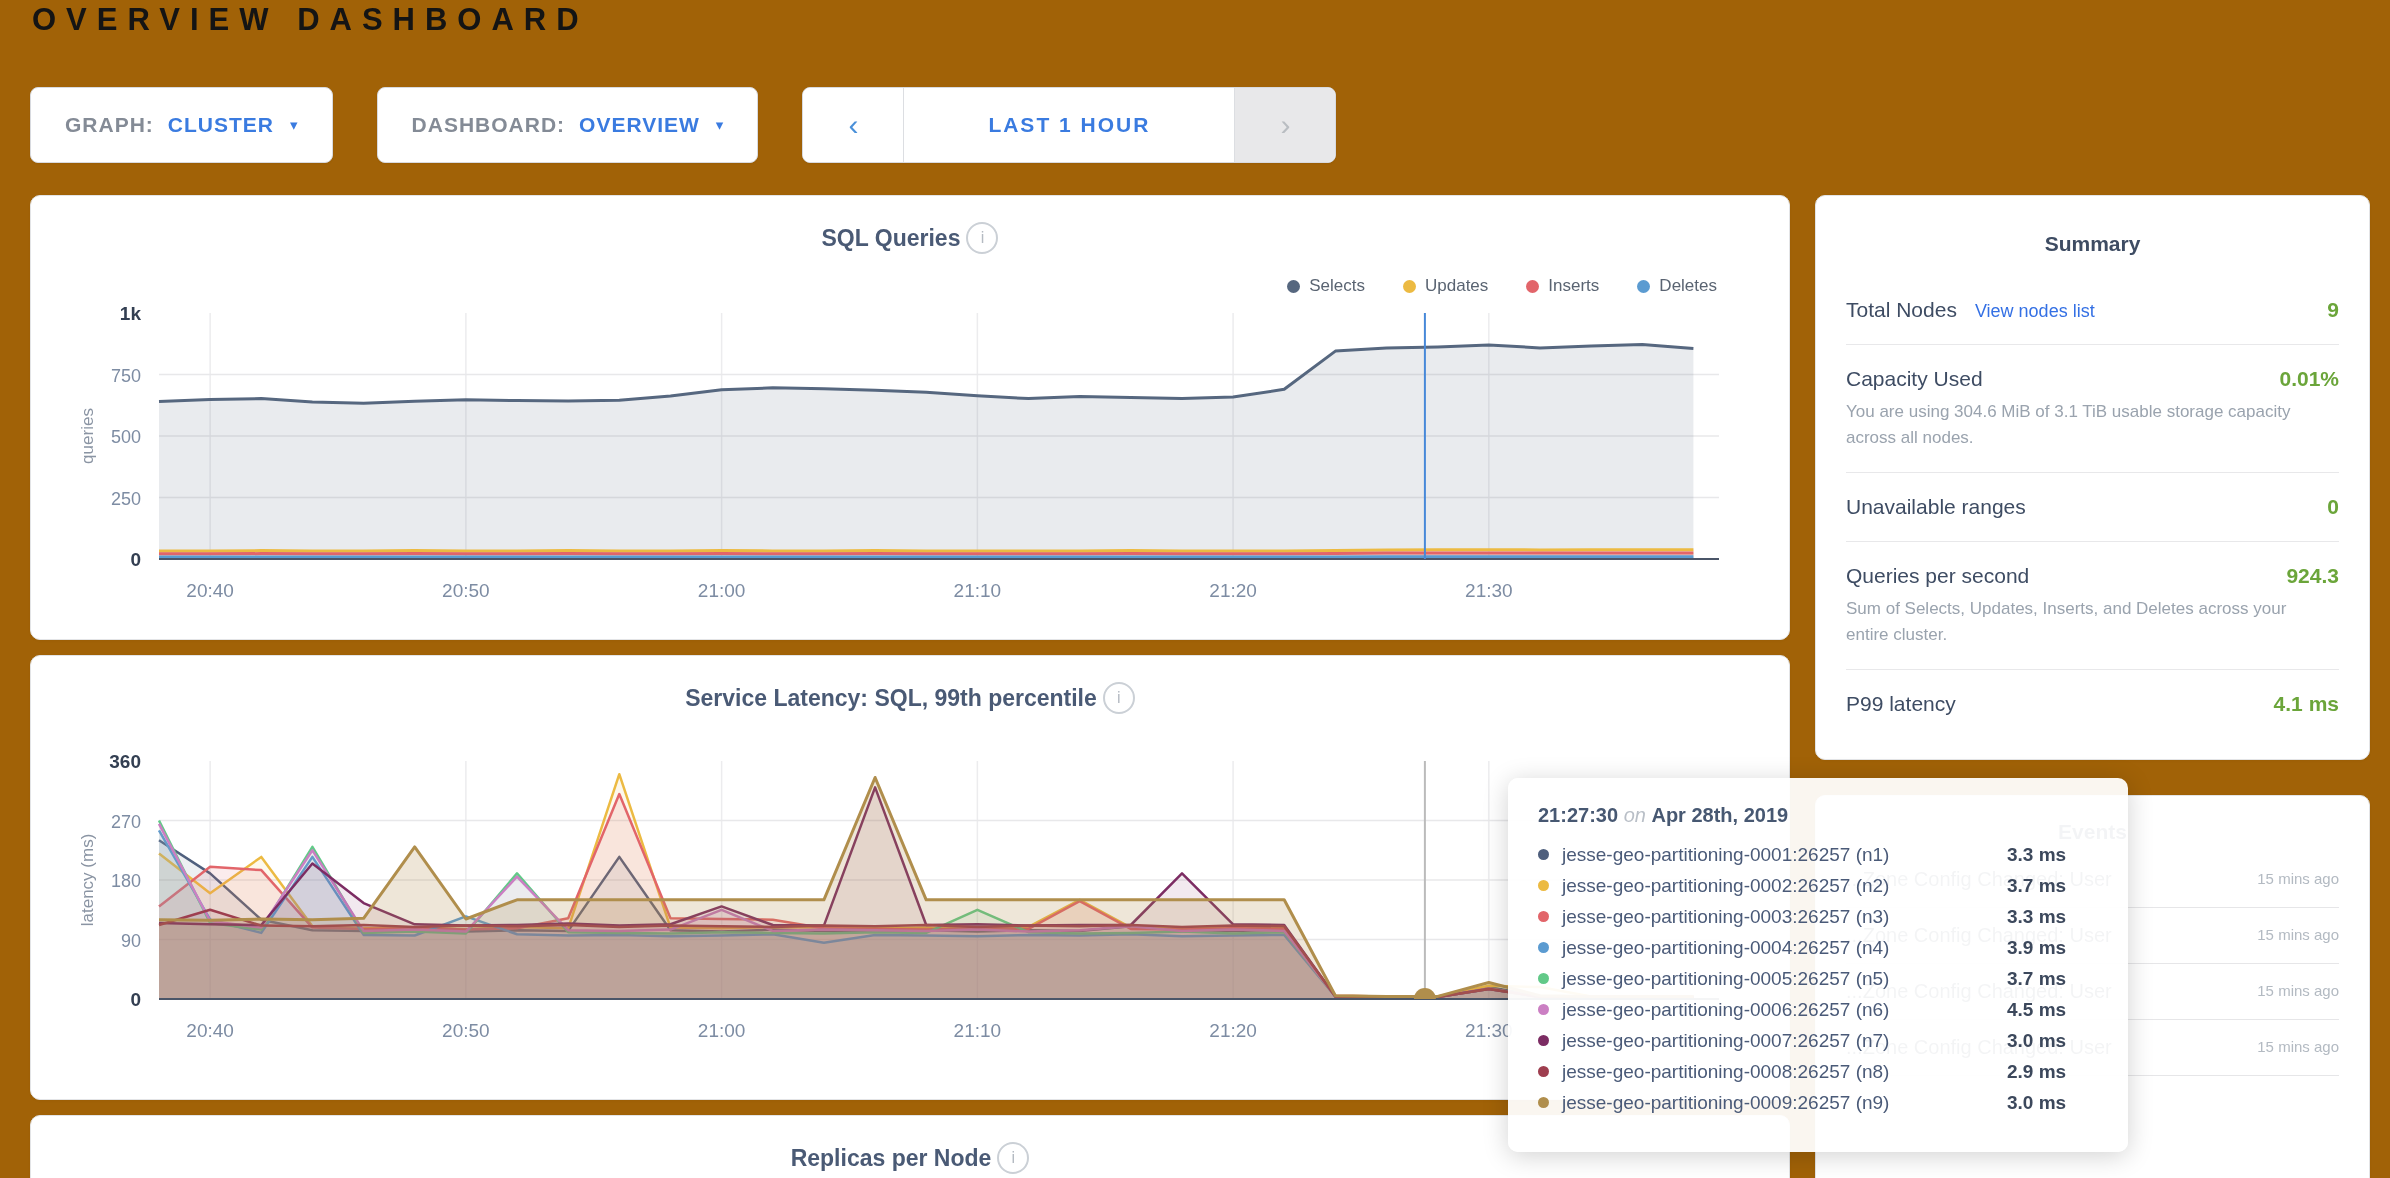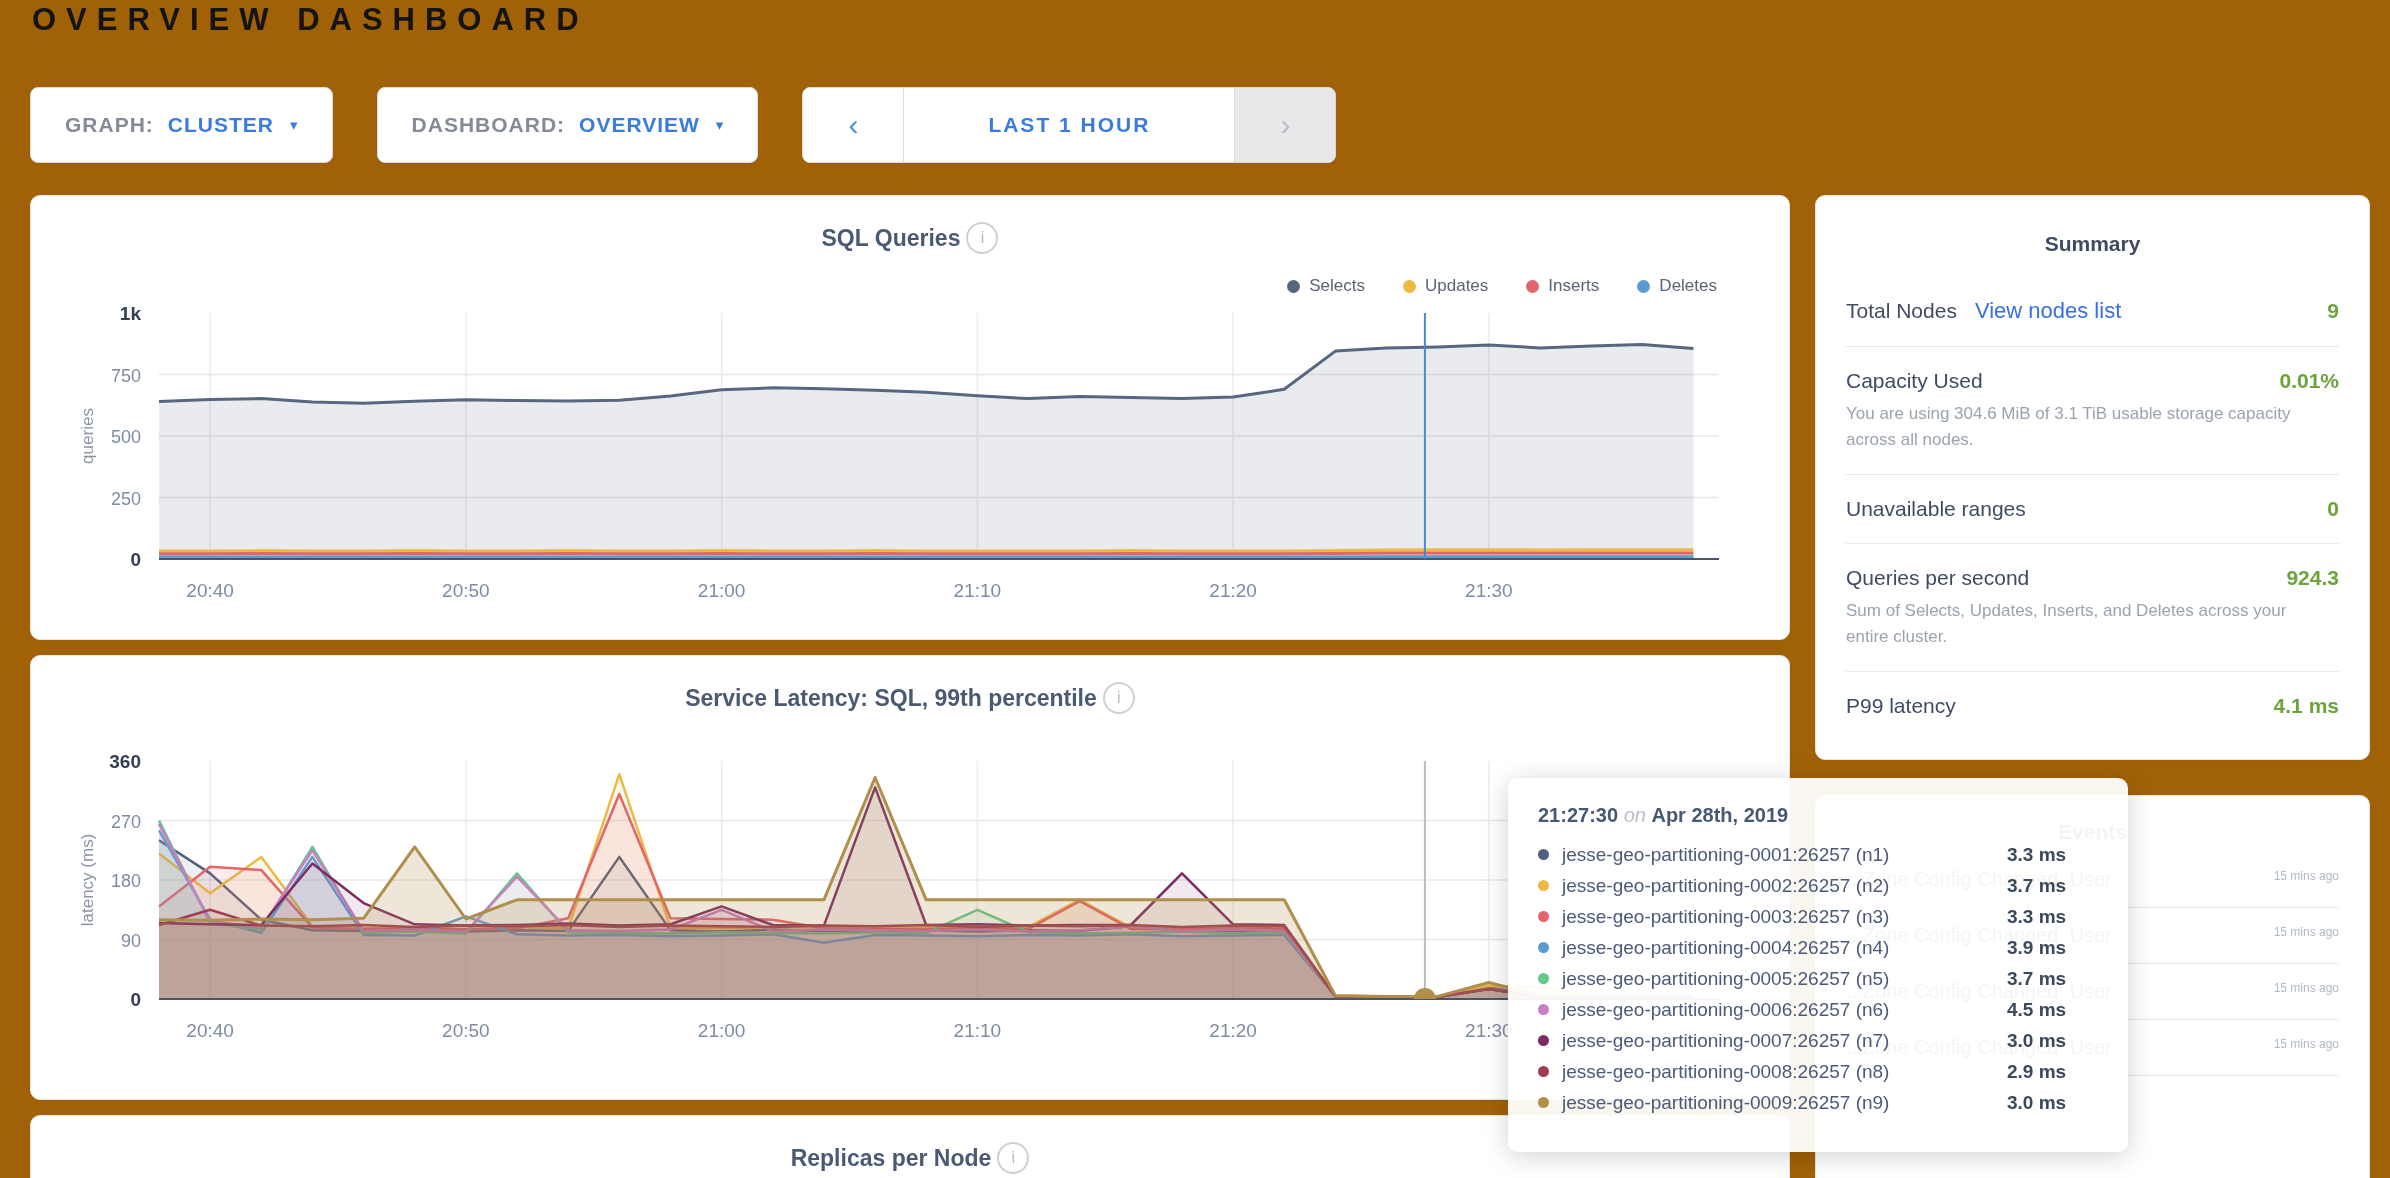--- a/index.html
+++ b/index.html
@@ -30,29 +30,29 @@
   .legend-item{display:flex;align-items:center;gap:9px;cursor:pointer;}
   .ldot{width:13px;height:13px;border-radius:50%;}
   .llabel{font-size:17px;color:#5a6472;}
   svg.chartsvg{position:absolute;left:0;top:0;pointer-events:none;}
   
   .summary{left:1815px;top:195px;width:555px;height:565px;padding:8px 30px;}
   .sheading{text-align:center;font-size:21px;font-weight:700;color:#3e4c63;padding:28px 0 20px;}
   .srow{border-top:1px solid #e8e8ea;padding:22px 0;}
   .srow-main{display:flex;align-items:baseline;}
   .slabel{font-size:21px;color:#3e4c63;}
-  .slink{font-size:22px;color:#3470e4;margin-left:18px;cursor:pointer;}
+  .slink{font-size:18px;color:#3470e4;margin-left:18px;cursor:pointer;}
   .sval{margin-left:auto;font-size:21px;font-weight:700;color:#6ba53a;}
   .sdesc{font-size:17px;color:#9aa3ae;line-height:1.5;margin-top:8px;padding-right:10px;}
   
   .events{left:1815px;top:795px;width:555px;height:500px;padding:0 30px;}
   .eheading{text-align:center;font-size:21px;font-weight:700;color:#3e4c63;padding:24px 0 8px;}
   .erow{display:flex;justify-content:space-between;align-items:flex-start;padding:16px 0;border-bottom:1px solid #e6e6e8;}
   .etext{font-size:20px;color:#3f4b5f;width:345px;white-space:nowrap;overflow:hidden;text-overflow:ellipsis;direction:rtl;text-align:left;}
-  .etime{width:120px;text-align:right;font-size:12px;color:#b3bac2;line-height:1.45;}
+  .etime{width:120px;text-align:right;font-size:15px;color:#b3bac2;line-height:1.45;}
   
   .tooltip{position:absolute;left:1508px;top:778px;width:620px;height:374px;box-sizing:border-box;padding:26px 30px;
     background:rgba(255,255,255,.94);border-radius:10px;box-shadow:0 4px 26px rgba(0,0,0,.18);z-index:20;}
   .tip-head{font-size:20px;margin-bottom:12px;}
   .tip-time{color:#475872;font-weight:600;}
   .tip-on{color:#b9bfc7;font-style:italic;}
   .tip-date{color:#475872;font-weight:600;}
   .tip-row{display:flex;align-items:center;height:31px;gap:13px;}
   .tip-dot{width:11px;height:11px;border-radius:50%;flex:none;}
   .tip-name{font-size:19px;color:#4a5a78;width:432px;}

